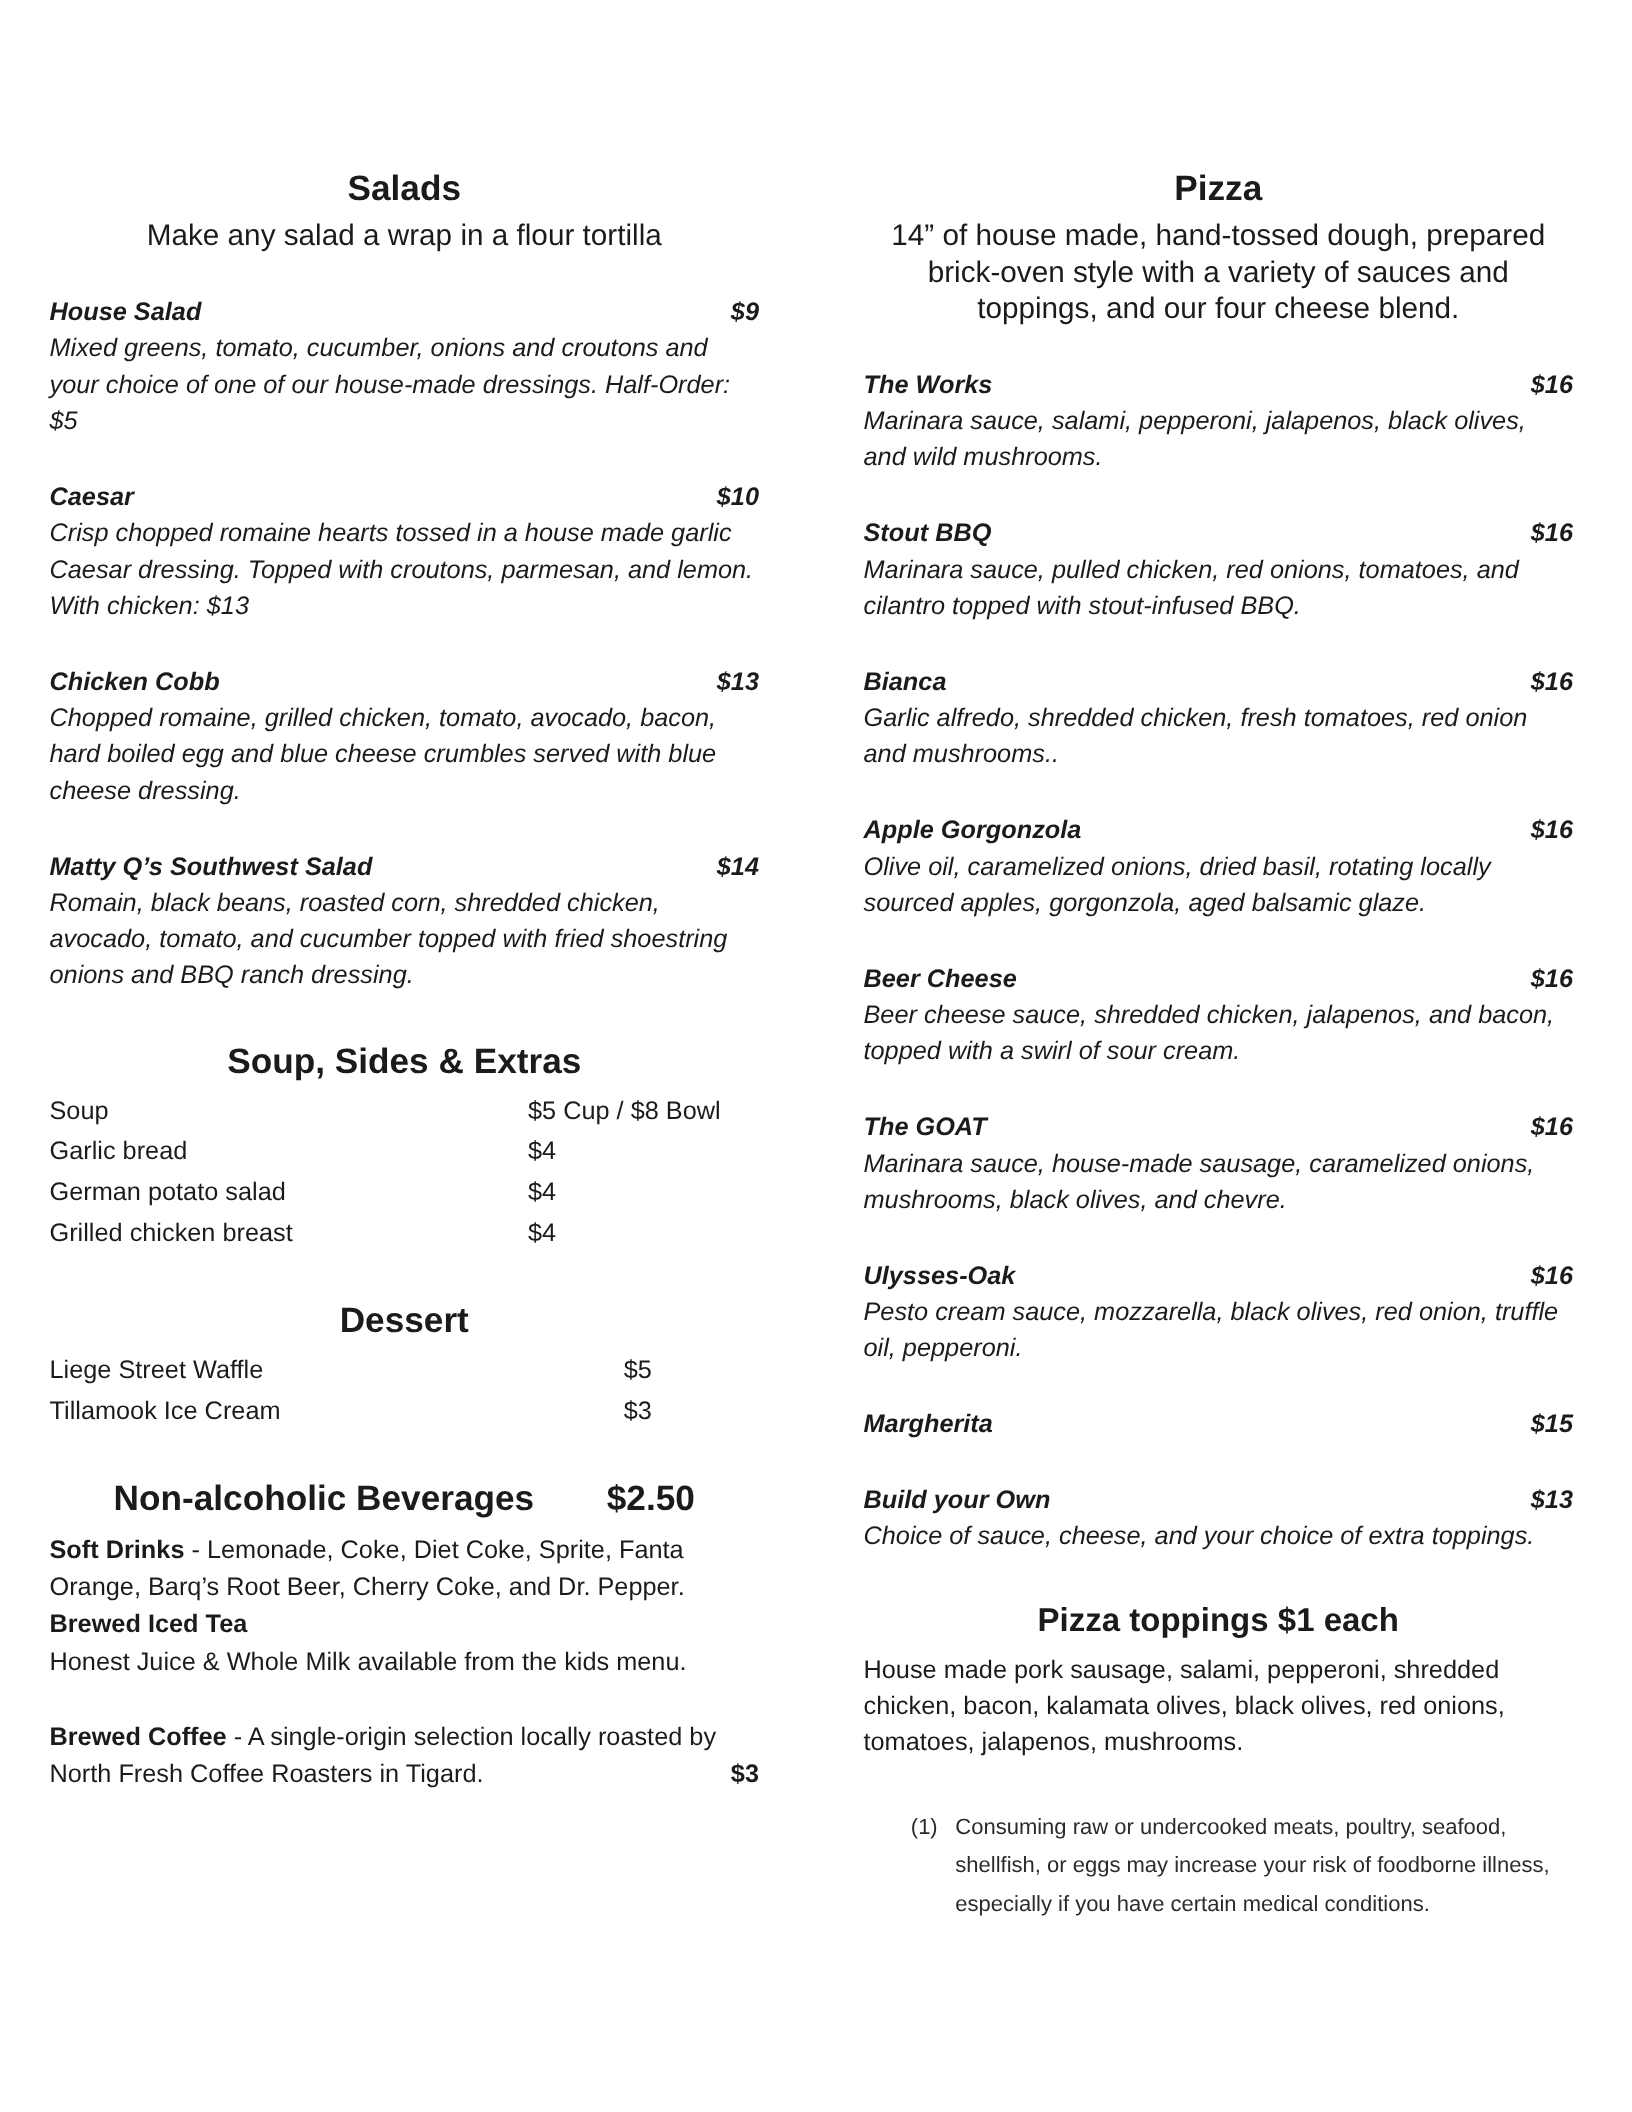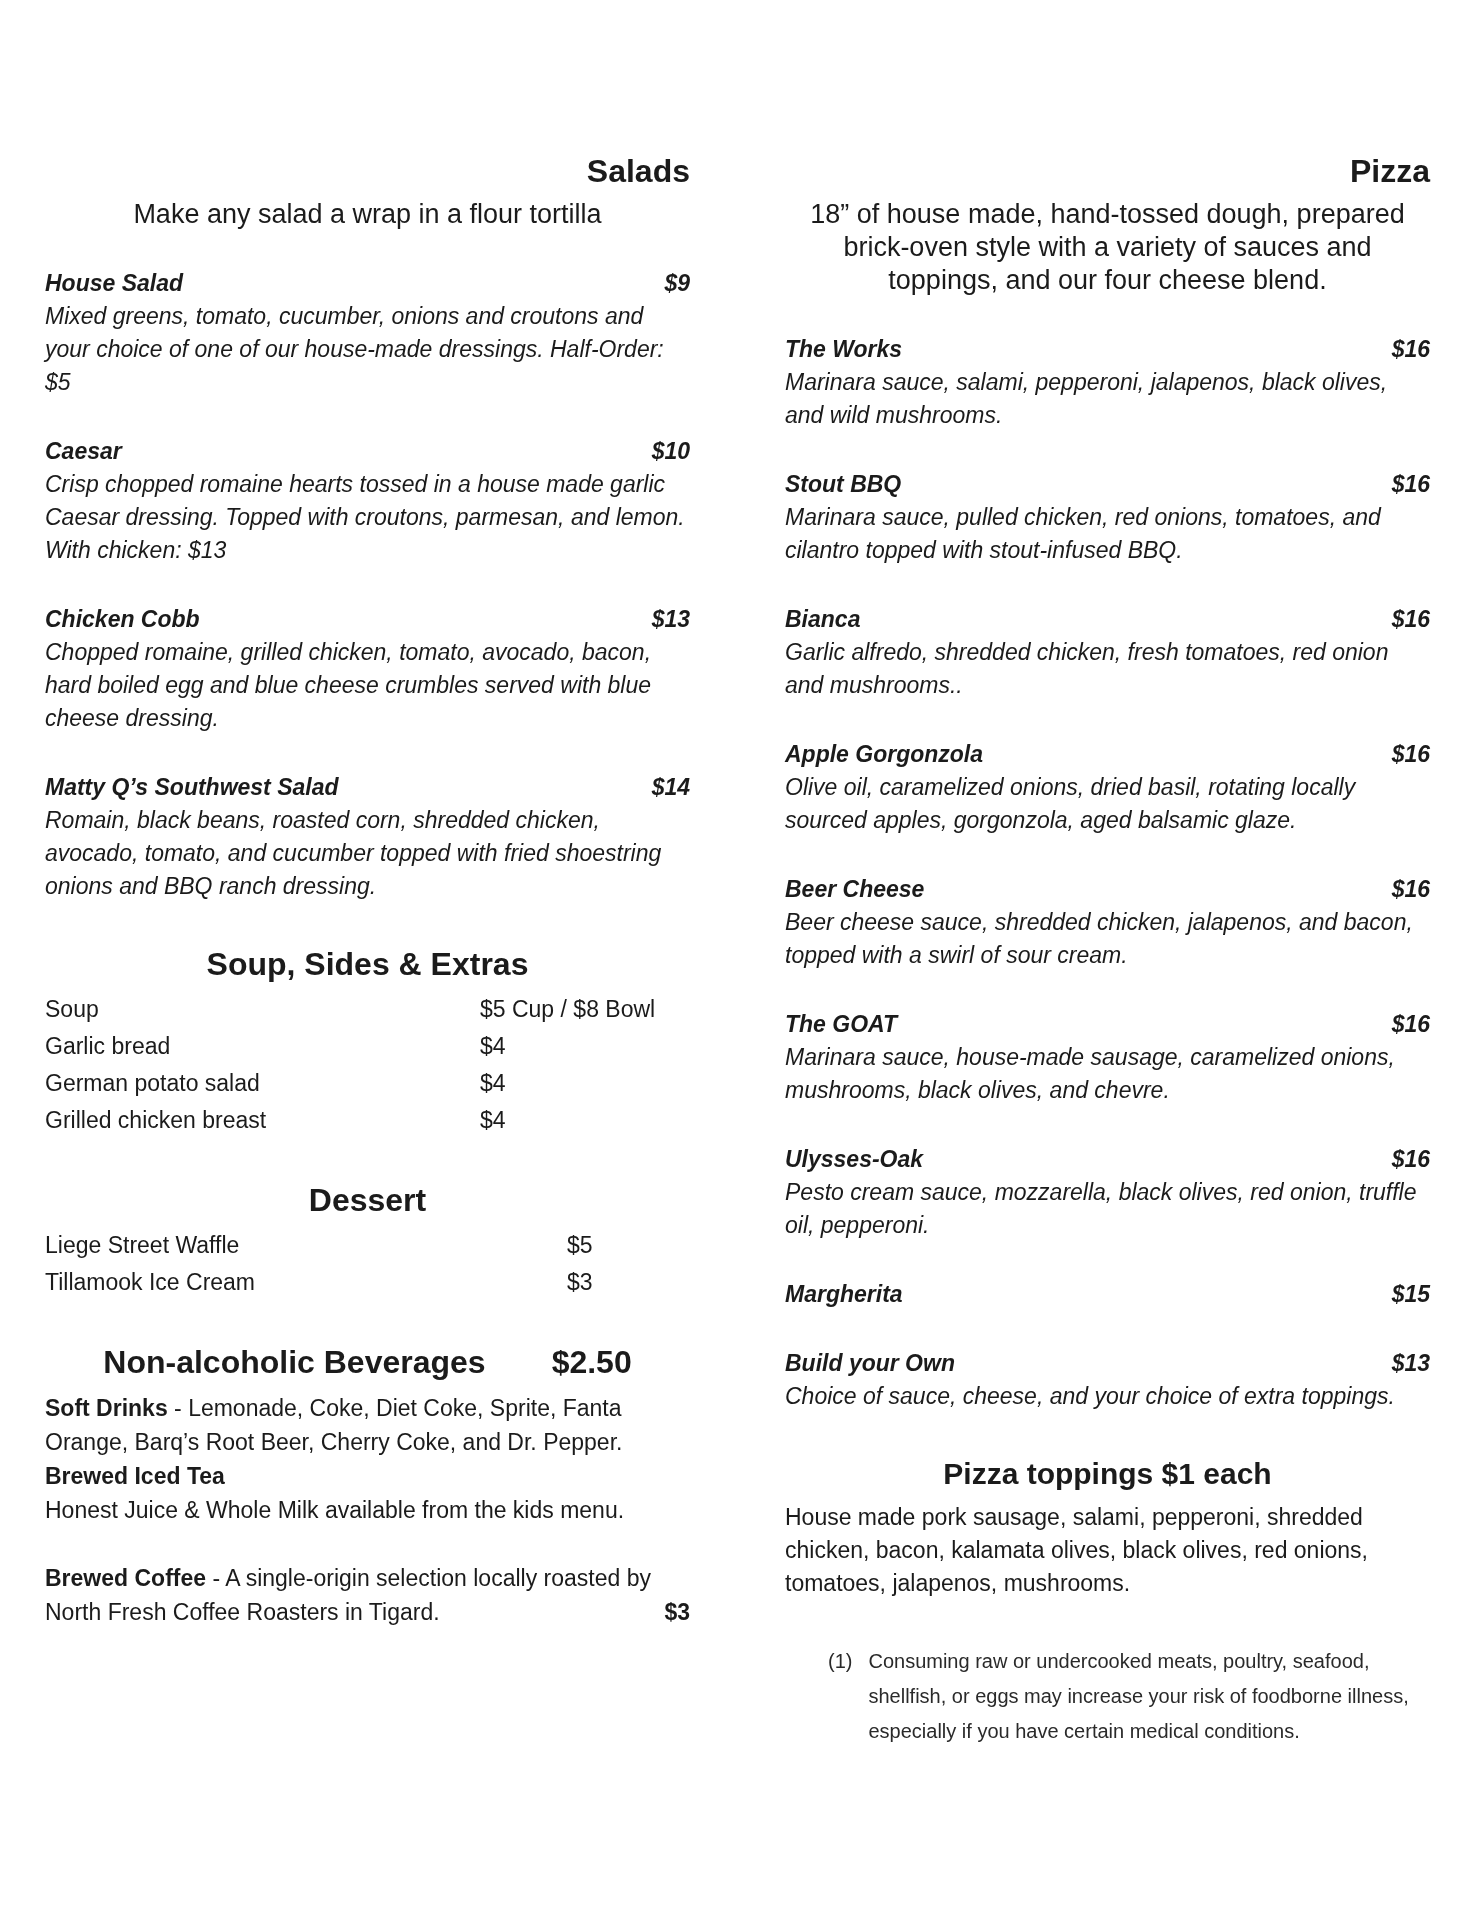--- a/index.html
+++ b/index.html
@@ -13,21 +13,21 @@
   }
   .page { position:absolute; inset:0; background:#ffffff; }
   .col { position:absolute; top:150px; width:645px; }
   .col-left  { left:45px; }
   .col-right { left:785px; }
 
   .section-title {
     font-size:32px; font-weight:700; line-height:42px;
     text-align:center; margin:40px 0 6px 0;
   }
-  .mt0 { margin-top:0;text-align:right; }
+  .mt0 { margin-top:0; }
   .toppings-title { font-size:30px; }
 
   .tagline, .intro { font-size:27px; line-height:33px; text-align:center; }
 
   .item { margin-top:36px; font-size:23px; line-height:33px;font-style:italic; }
   .item-head { display:flex; justify-content:space-between; font-weight:700; }
   .item-desc { font-size:23px; line-height:33px; }
 
   .price-row { position:relative; font-size:23px; line-height:37px; }
   .price-row .pr { position:absolute; top:0; }
@@ -146,21 +146,21 @@
         <b>Brewed Coffee</b><span> - A single-origin selection locally roasted by North Fresh Coffee Roasters in Tigard.</span>
         <b class="coffee-price">$3</b>
       </p>
     </section>
   </div>
 
   <div class="col col-right">
 
     <section>
       <h2 class="section-title mt0">Pizza</h2>
-      <div class="intro">18” of house made, hand-tossed dough, prepared brick-oven style with a variety of sauces and toppings, and our four cheese blend.</div>
+      <div class="intro">14” of house made, hand-tossed dough, prepared brick-oven style with a variety of sauces and toppings, and our four cheese blend.</div>
 
       <div class="item">
         <div class="item-head">
           <span>The Works</span>
           <span>$16</span>
         </div>
         <div class="item-desc">Marinara sauce, salami, pepperoni, jalapenos, black olives, and wild mushrooms.</div>
       </div>
 
       <div class="item">

